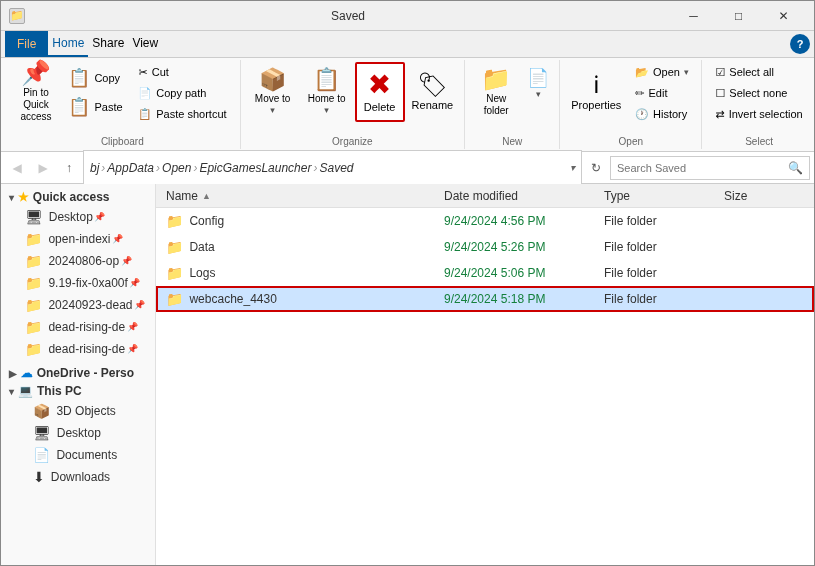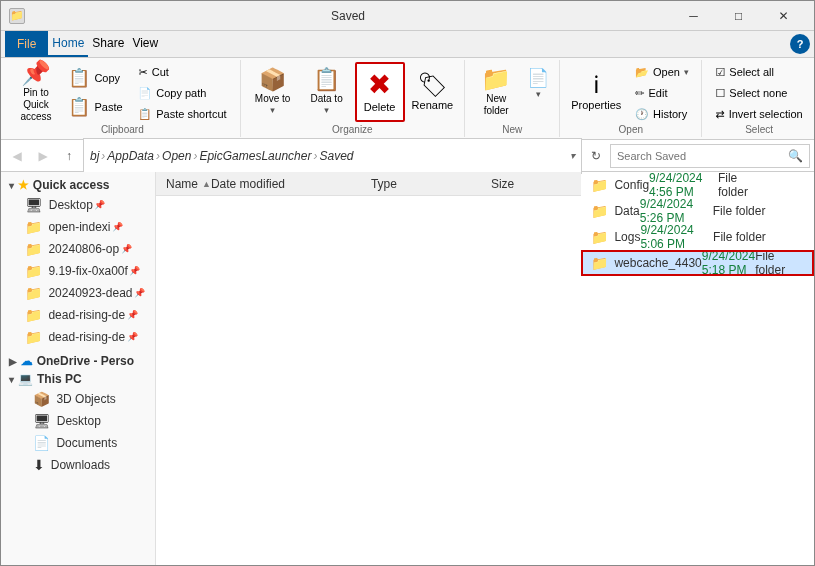--- a/index.html
+++ b/index.html
@@ -100,21 +100,21 @@
     .ribbon-group:last-child { border-right: none; }
     .ribbon-group-content {
       display: flex;
       align-items: flex-start;
       gap: 2px;
       flex: 1;
     }
     .ribbon-group-label {
       font-size: 10px;
       color: #666;
-      margin-top: 0;
+      margin-top: 12px;
       text-align: center;
     }
 
     
     .rb-btn-large {
       display: flex;
       flex-direction: column;
       align-items: center;
       justify-content: center;
       min-width: 50px;
@@ -257,21 +257,21 @@
       height: 22px;
     }
     .sidebar-item .icon { margin-right: 6px; font-size: 14px; }
     .sidebar-item .pin { font-size: 9px; color: #aaa; margin-left: 2px; }
     .sidebar-item.sub { padding-left: 32px; }
 
     
     .file-list {
       flex: 1;
       display: flex;
-      flex-direction: row;
+      flex-direction: column;
       overflow: hidden;
     }
     .file-list-header {
       display: flex;
       align-items: center;
       padding: 2px 10px;
       background: #f0f0f0;
       border-bottom: 1px solid #e0e0e0;
       font-size: 12px;
       color: #333;
@@ -395,21 +395,21 @@
     <div class="ribbon-group">
       <div class="ribbon-group-content">
         <div class="rb-btn-dropdown">
           <div class="icon">📦</div>
           <div style="font-size:10px;line-height:1.2;">Move
 to</div>
           <div class="chevron">▾</div>
         </div>
         <div class="rb-btn-dropdown">
           <div class="icon">📋</div>
-          <div style="font-size:10px;line-height:1.2;">Data
+          <div style="font-size:10px;line-height:1.2;">Home
 to</div>
           <div class="chevron">▾</div>
         </div>
         <div class="rb-btn-large delete-highlighted" style="width:50px;">
           <div class="icon" style="font-size:28px;color:#cc0000;">✖</div>
           <div>Delete</div>
         </div>
         <div class="rb-btn-large">
           <div class="icon">🏷</div>
           <div>Rename</div>

